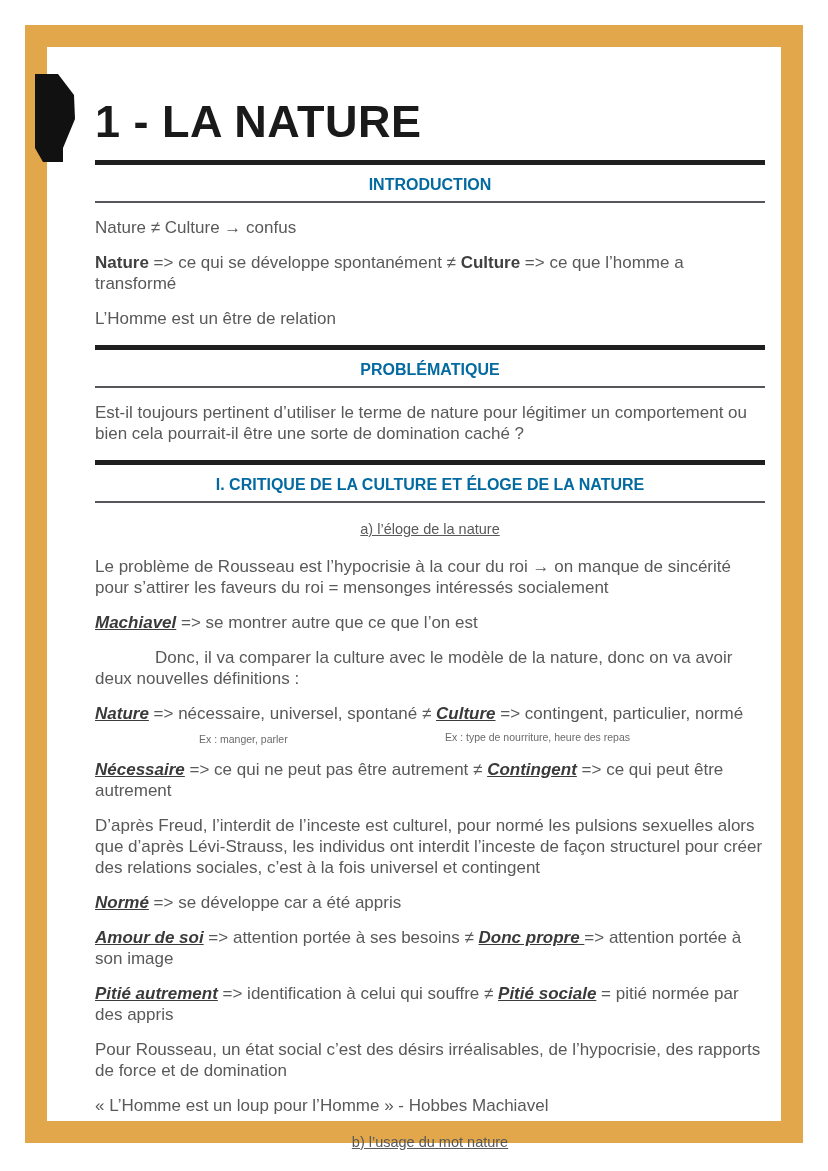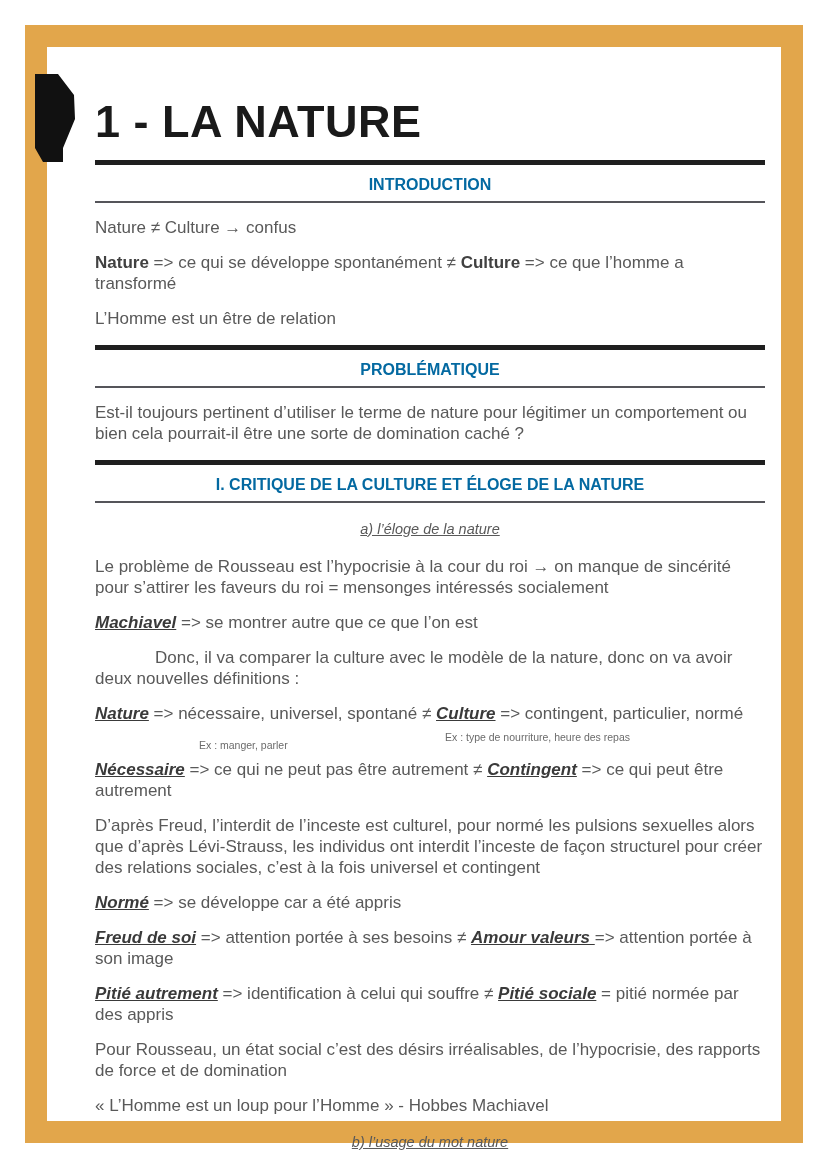--- a/index.html
+++ b/index.html
@@ -65,34 +65,33 @@
   .seg-b { font-weight: bold; color: #414141; }
   .seg-t {
     font-weight: bold;
     font-style: italic;
     text-decoration: underline;
     color: #3A3A3A;
   }
   p.subheading {
     font-size: 14.5px;
     line-height: 21px;
-    font-style: italic;
     text-decoration: underline;
     color: #595959;
     text-align: center;
     margin: 16px 0;
   }
   p.examples {
     position: relative;
     height: 14px;
     margin: -7px 0 14px 0;
     font-size: 10.5px;
     color: #6B6B6B;
   }
-  .examples .ex-0 { position: absolute; left: 104px; top: 8px; white-space: nowrap; text-align: center; }
+  .examples .ex-0 { position: absolute; left: 104px; top: 2px; white-space: nowrap; text-align: center; }
   .examples .ex-1 { position: absolute; left: 350px; top: 0; white-space: nowrap; text-align: center; }
 </style>
 </head>
 <body>
 
 <div class="frame"></div>
 
 <svg class="bookmark" viewBox="0 0 41 90" xmlns="http://www.w3.org/2000/svg">
   <polygon points="0,0 23,0 39,21 40,45 28,74 28,88 8,88 0,74" fill="#111111"></polygon>
 </svg>
@@ -123,21 +122,21 @@
         <p class="para"><span class="seg-t">Machiavel</span><span class="seg-n"> =&gt; se montrer autre que ce que l’on est</span></p>
         <p class="para indent-first"><span class="seg-n">Donc, il va comparer la culture avec le modèle de la nature, donc on va avoir deux nouvelles définitions :</span></p>
         <p class="para"><span class="seg-t">Nature</span><span class="seg-n"> =&gt; nécessaire, universel, spontané ≠ </span><span class="seg-t">Culture</span><span class="seg-n"> =&gt; contingent, particulier, normé</span></p>
         <p class="examples">
           <span class="ex-0">Ex : manger, parler</span>
           <span class="ex-1">Ex : type de nourriture, heure des repas</span>
         </p>
         <p class="para"><span class="seg-t">Nécessaire</span><span class="seg-n"> =&gt; ce qui ne peut pas être autrement ≠ </span><span class="seg-t">Contingent</span><span class="seg-n"> =&gt; ce qui peut être autrement</span></p>
         <p class="para"><span class="seg-n">D’après Freud, l’interdit de l’inceste est culturel, pour normé les pulsions sexuelles alors que d’après Lévi-Strauss, les individus ont interdit l’inceste de façon structurel pour créer des relations sociales, c’est à la fois universel et contingent</span></p>
         <p class="para"><span class="seg-t">Normé</span><span class="seg-n"> =&gt; se développe car a été appris</span></p>
-        <p class="para"><span class="seg-t">Freud de soi</span><span class="seg-n"> =&gt; attention portée à ses besoins ≠ </span><span class="seg-t">Amour valeurs </span><span class="seg-n">=&gt; attention portée à son image</span></p>
+        <p class="para"><span class="seg-t">Amour de soi</span><span class="seg-n"> =&gt; attention portée à ses besoins ≠ </span><span class="seg-t">Donc propre </span><span class="seg-n">=&gt; attention portée à son image</span></p>
         <p class="para"><span class="seg-t">Pitié autrement</span><span class="seg-n"> =&gt; identification à celui qui souffre ≠ </span><span class="seg-t">Pitié sociale</span><span class="seg-n"> = pitié normée par des appris</span></p>
         <p class="para"><span class="seg-n">Pour Rousseau, un état social c’est des désirs irréalisables, de l’hypocrisie, des rapports de force et de domination</span></p>
         <p class="para"><span class="seg-n">« L’Homme est un loup pour l’Homme » - Hobbes Machiavel</span></p>
         <p class="subheading">b) l’usage du mot nature</p>
         <p class="para"><span class="seg-n">Différence homme/femme : naturelle ou culturelle ?</span></p>
       </div>
     </div>
 </div>
 
 </body></html>

